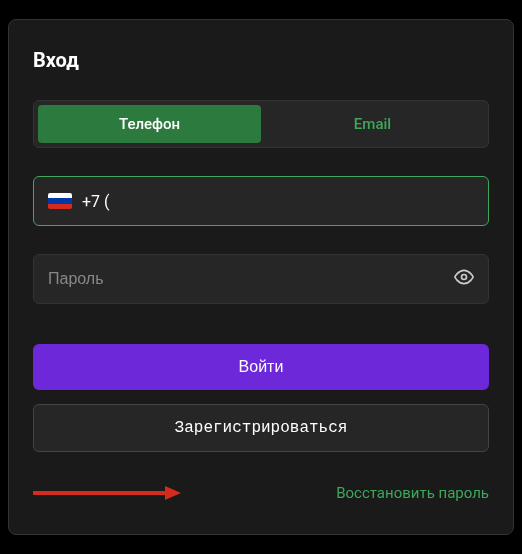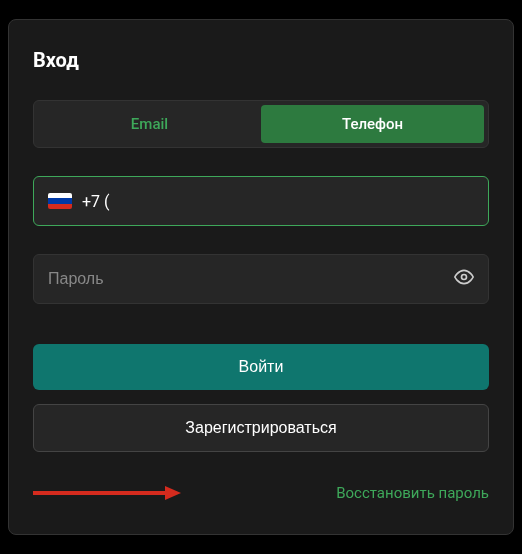--- a/index.html
+++ b/index.html
@@ -119,27 +119,28 @@
       padding: 14px 0;
       border-radius: 6px;
       font-size: 16px;
       font-weight: 500;
       cursor: pointer;
       text-align: center;
       border: none;
       margin-bottom: 14px;
     }
     .btn-primary {
-      background: #0f766e;
+      background: #6d28d9;
       color: #fff;
     }
     .btn-secondary {
       background: #262626;
       color: #fff;
       border: 1px solid #444;
+      font-family: Liberation Mono, monospace;
     }
     .restore-row {
       display: flex;
       align-items: center;
       justify-content: flex-end;
       margin-top: 18px;
       position: relative;
     }
     .restore-link {
       color: #3ea85a;
@@ -157,22 +158,22 @@
       height: 12px;
     }
   </style>
 </head>
 <body>
 
 <div class="panel">
   <h1 class="title">Вход</h1>
 
   <div class="tabs">
+    <div class="tab active">Телефон</div>
     <div class="tab inactive">Email</div>
-    <div class="tab active">Телефон</div>
   </div>
 
   <div class="input-group">
     <div class="flag">
       <div class="flag-stripe flag-white"></div>
       <div class="flag-stripe flag-blue"></div>
       <div class="flag-stripe flag-red"></div>
     </div>
     <span class="phone-prefix">+7 (</span>
     <input type="text" class="phone-input" style="">

